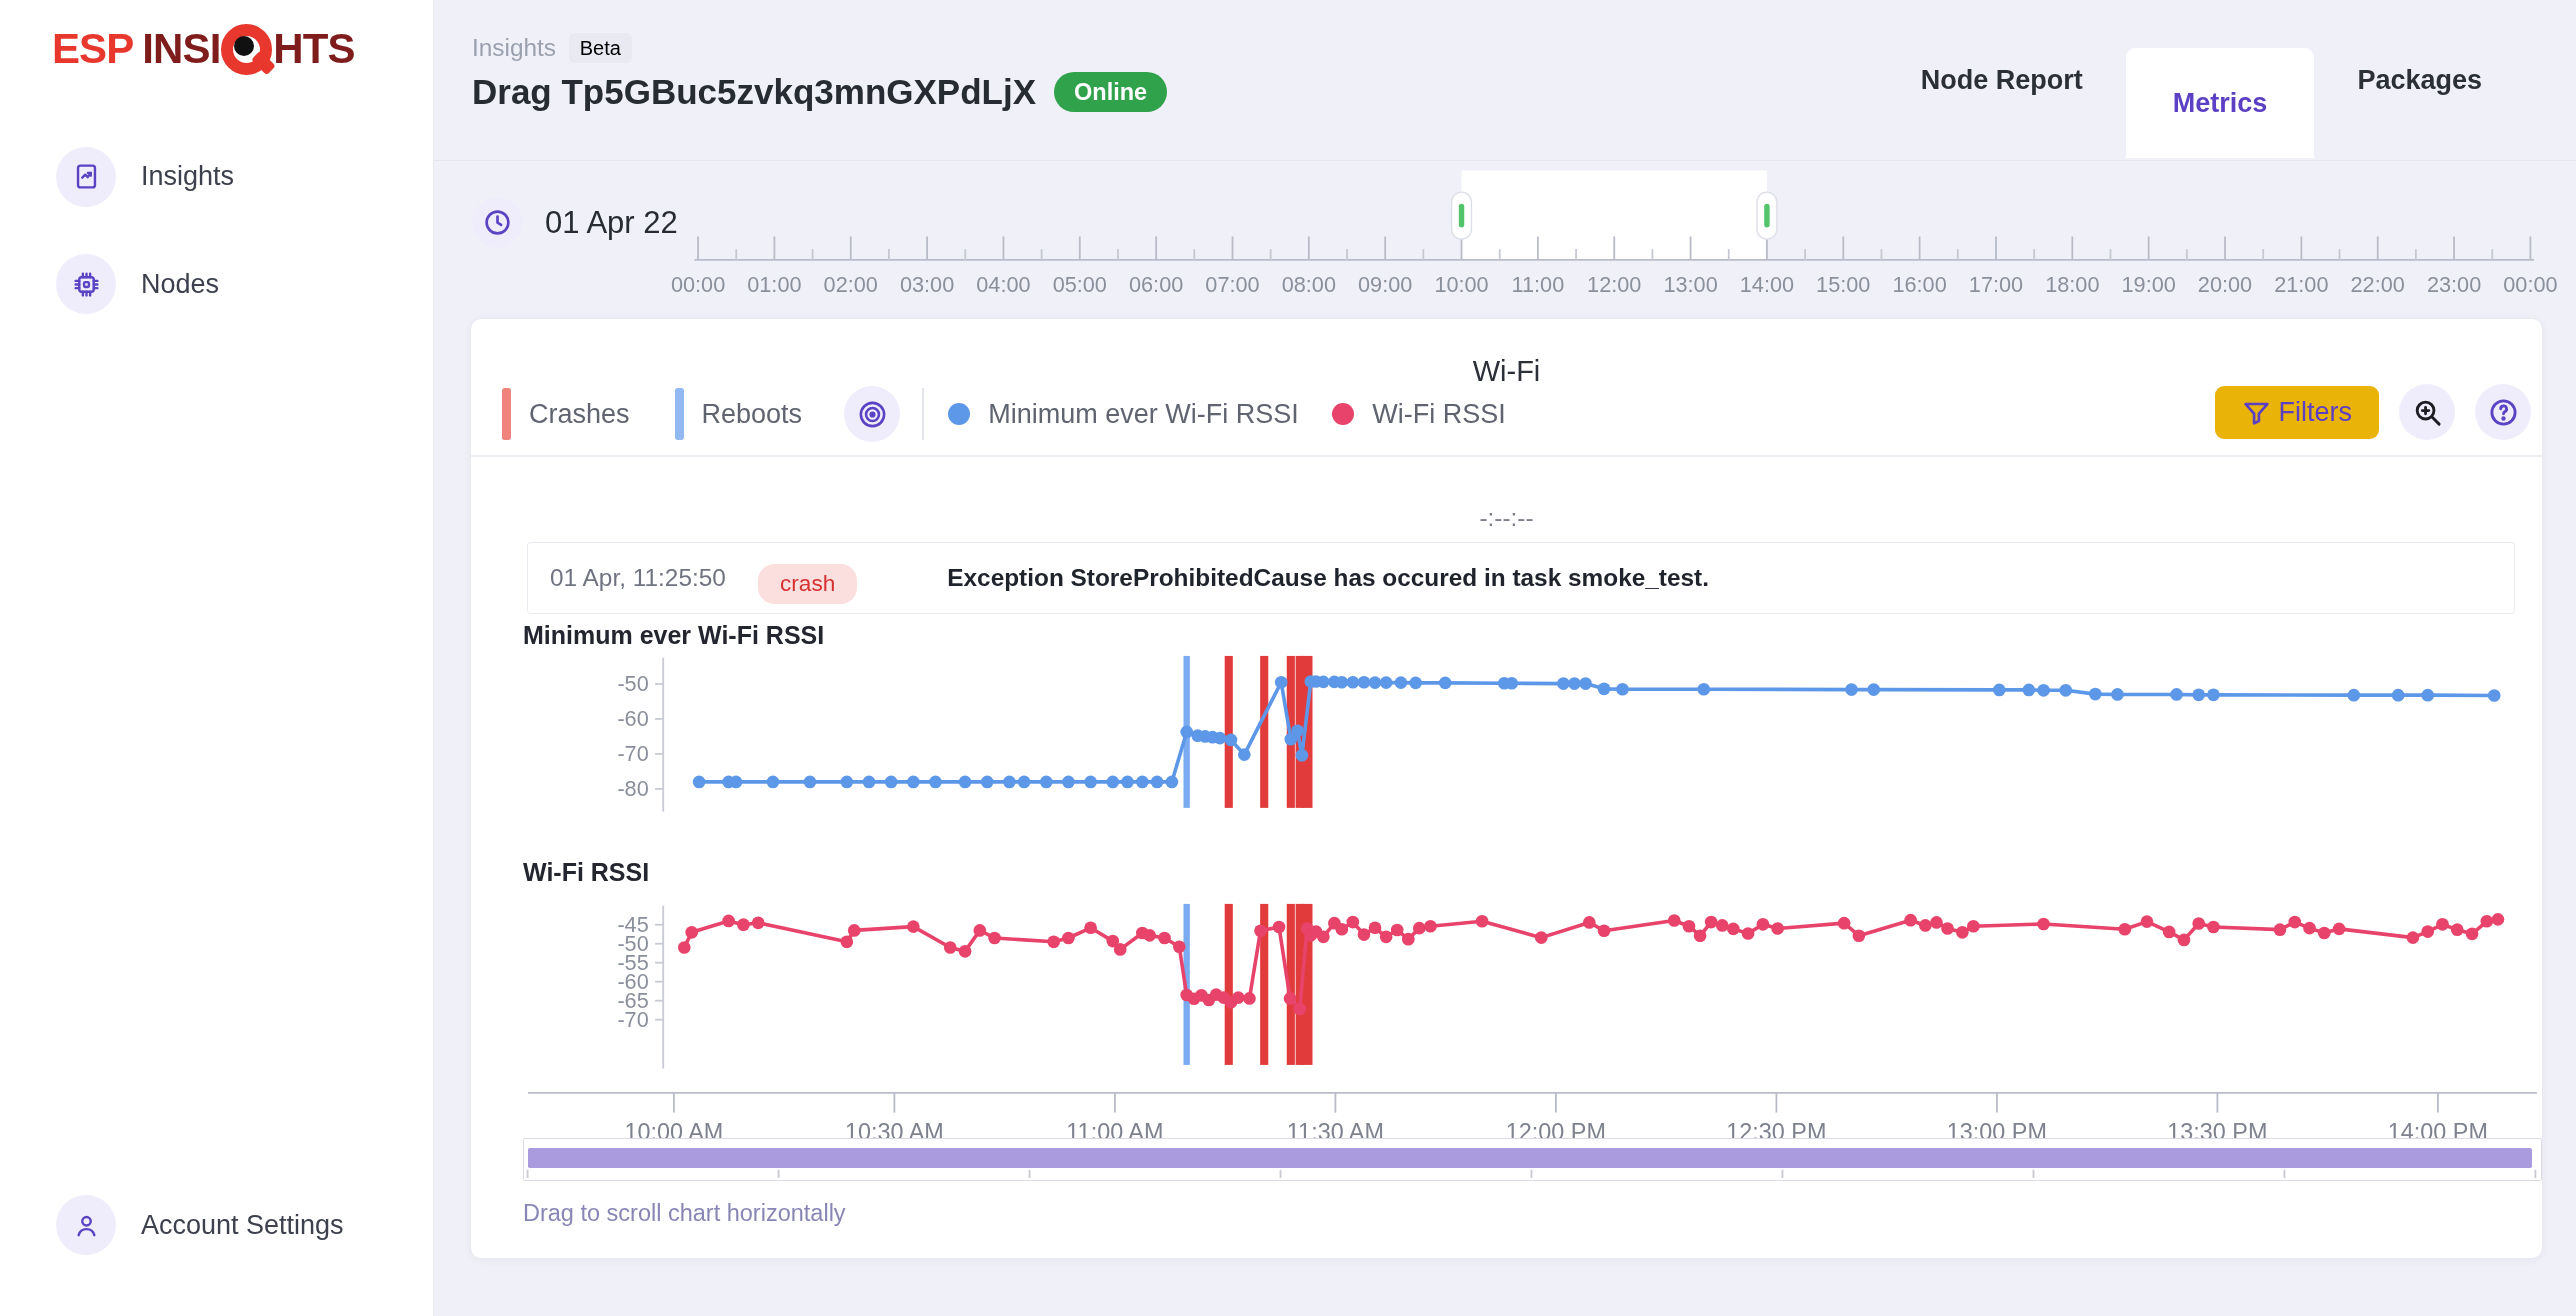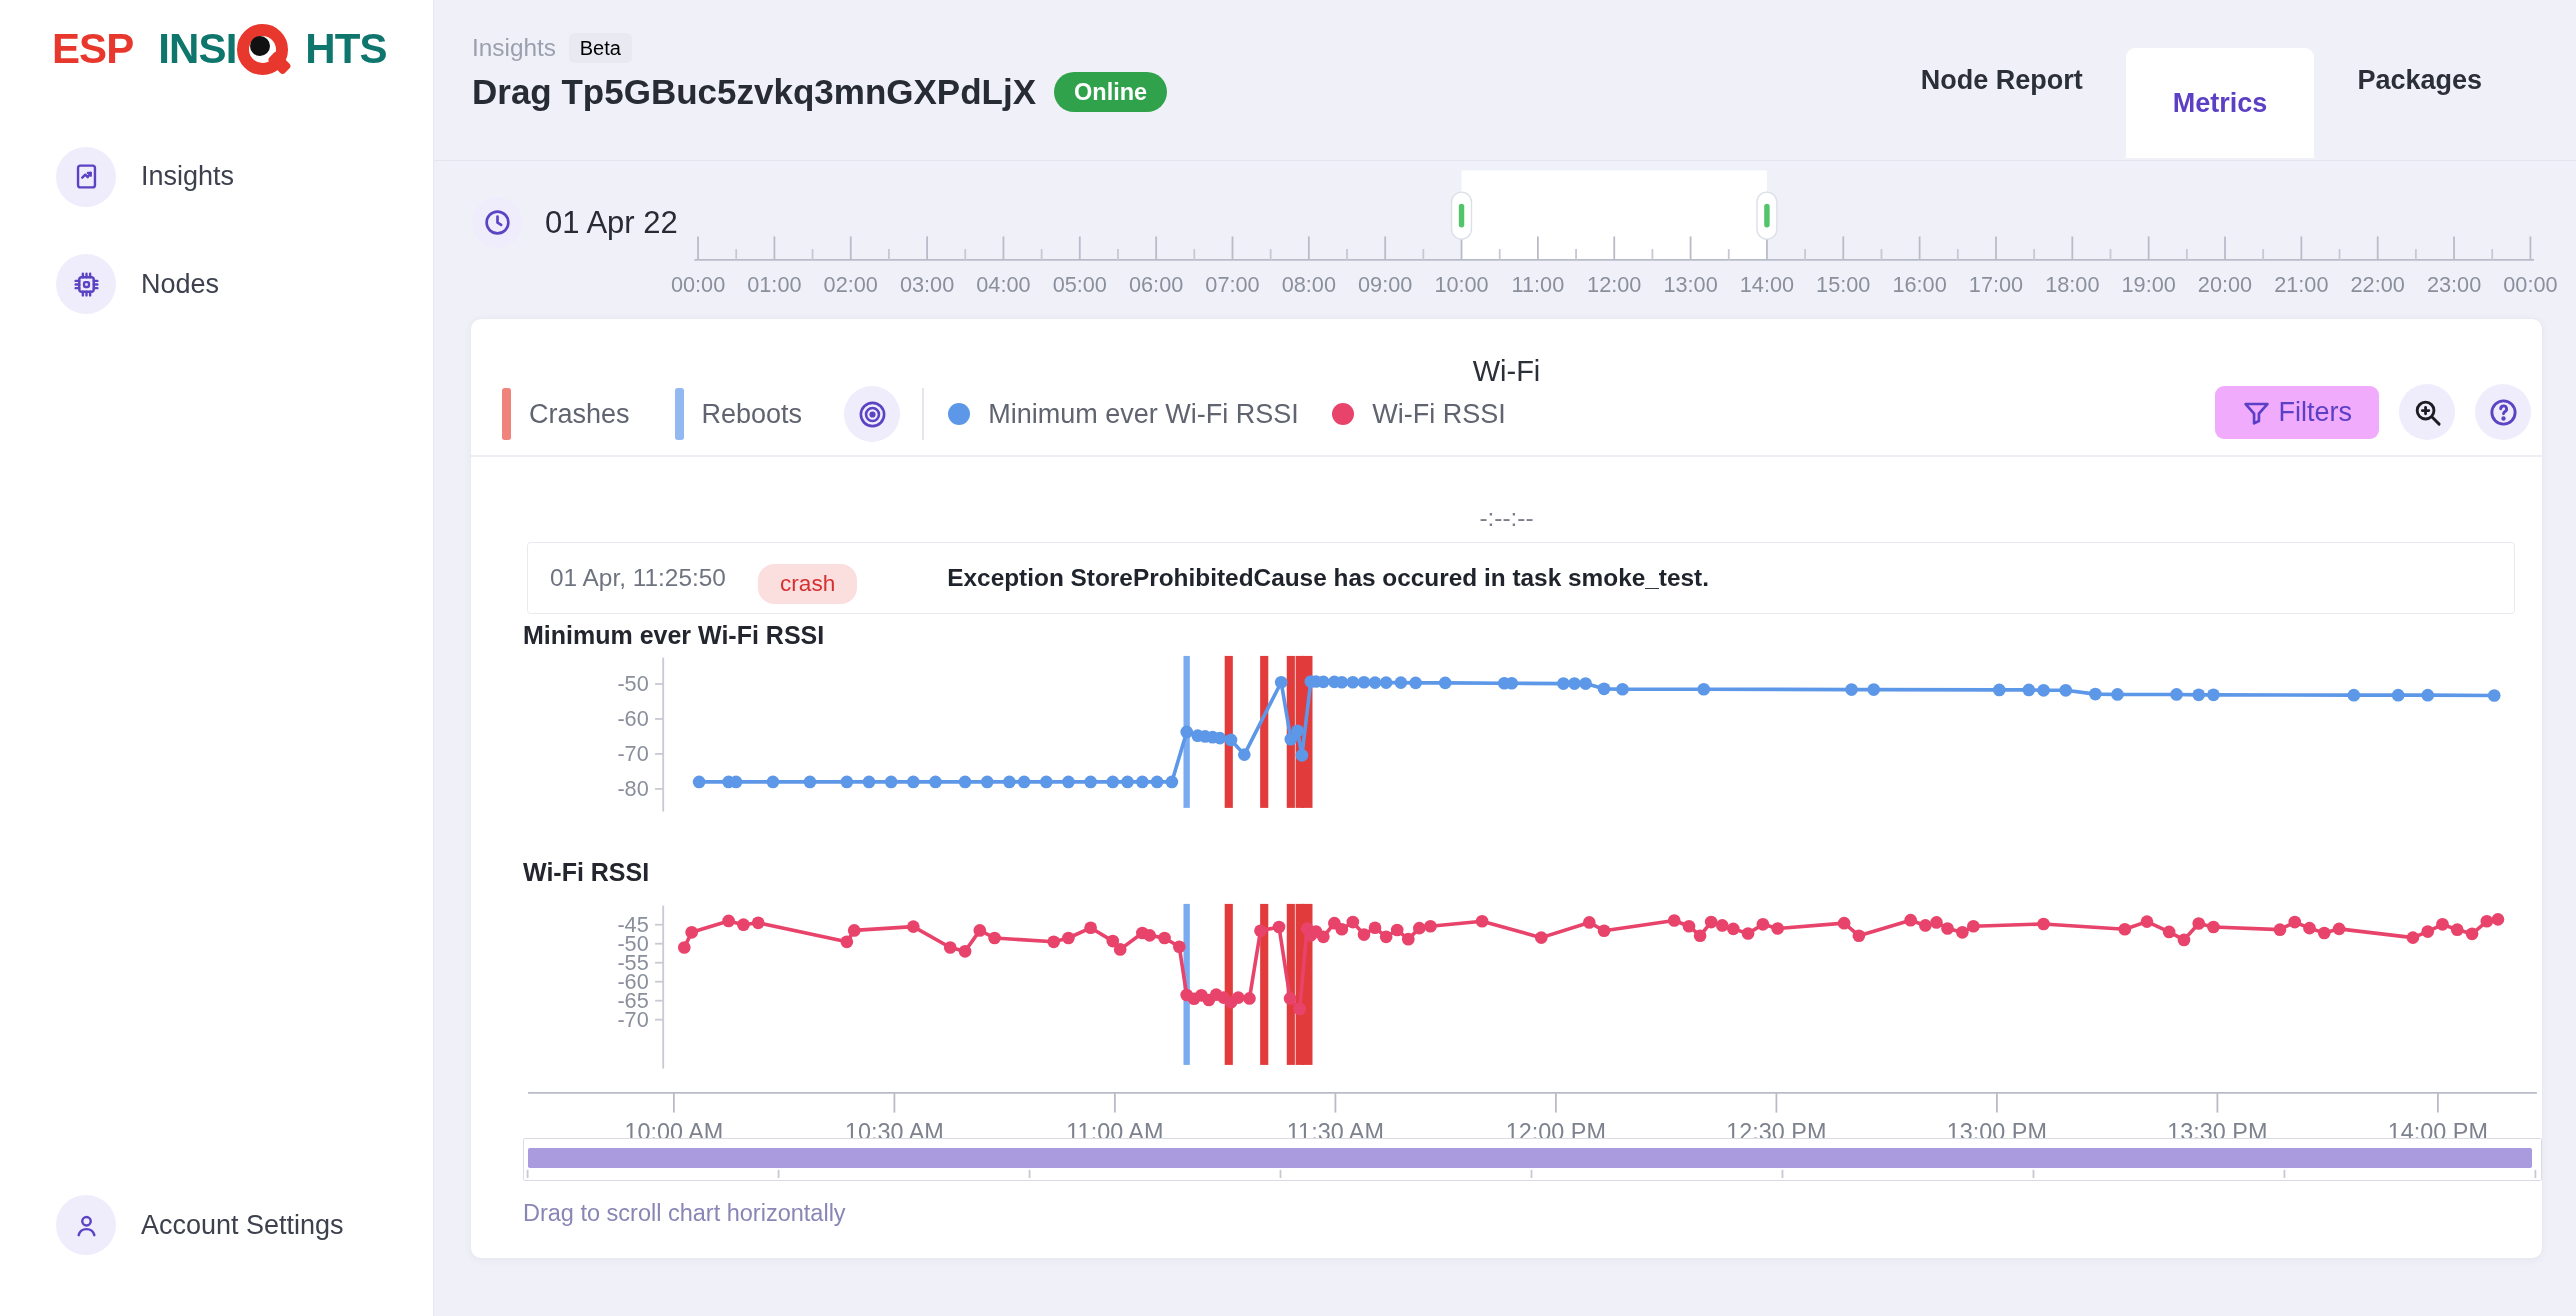--- a/index.html
+++ b/index.html
@@ -4,21 +4,21 @@
 <style>
   * { margin:0; padding:0; box-sizing:border-box; }
   html,body { width:2576px; height:1317px; }
   body { font-family:"Liberation Sans", sans-serif; background:#f0f1f8; overflow:hidden; }
   #root { position:relative; width:2576px; height:1317px; }
 
   
   #sidebar { position:absolute; left:0; top:0; width:434px; height:1317px; background:#fff; border-right:1.8px solid #e7e9f1; }
   .logo { position:absolute; left:52px; top:23.5px; display:flex; align-items:center; font-weight:800; font-size:42px; letter-spacing:-0.9px; }
   .logo .esp { color:#e8372c; margin-right:9px; }
-  .logo .blk { color:#0f766e;margin-left:16px; }
+  .logo .blk { color:#7f1d1d; }
   .logo-o { width:51px; height:51px; border:12.7px solid #e8372c; border-radius:50%; position:relative; display:inline-block; margin:0 0.9px; }
   .logo-o::before { content:""; position:absolute; width:20px; height:20px; background:#111; border-radius:50%; top:0.9px; left:0.9px; }
   .logo-o::after { content:""; position:absolute; width:12.7px; height:22px; background:#e8372c; right:-9px; bottom:-11px; transform:rotate(-45deg); border-radius:3.6px; }
   .menu { position:absolute; left:0; top:134px; width:434px; }
   .menu-item { display:flex; align-items:center; gap:25px; padding:12.7px 0 12.7px 56px; margin-bottom:22px; cursor:pointer; }
   .icon-circle { width:60px; height:60px; border-radius:50%; background:#efedfb; display:flex; align-items:center; justify-content:center; color:#5b43c4; flex:0 0 auto; }
   .icon-circle svg { width:29px; height:29px; }
   .menu-label { font-size:27px; color:#3c414d; }
   .menu-footer { position:absolute; left:0; bottom:27px; width:434px; }
 
@@ -44,21 +44,21 @@
   #card { position:absolute; left:36px; top:318px; width:2073px; height:941px; background:#fff; border:0.9px solid #e9eaf1; border-radius:11px; box-shadow:0 1.8px 7.2px rgba(40,40,80,.05); }
   .card-title { position:absolute; top:36px; left:0; width:100%; text-align:center; font-size:29px; color:#2b2f38; }
   .legend-row { position:absolute; left:31px; top:65px; height:60px; display:flex; align-items:center; }
   .legend-bar { width:9px; height:52px; border-radius:2.7px; }
   .legend-label { font-size:27px; color:#5f6470; margin-left:18px; }
   .legend-gap { width:45px; }
   .legend-divider { width:1.8px; height:52px; background:#e4e6ee; margin:0 22px; }
   .legend-dot { width:22.6px; height:22.6px; border-radius:50%; margin-left:1.8px; }
   .eye-btn { width:56px; height:56px; border-radius:50%; background:#efedfb; display:flex; align-items:center; justify-content:center; color:#5b43c4; margin-left:42px; cursor:pointer; }
   .toolbar { position:absolute; top:65px; right:11px; display:flex; align-items:center; gap:20px; }
-  .filters-btn { display:flex; align-items:center; gap:8px; background:#f0abfc; color:#5b3fc4; font-size:27px; border-radius:9px; padding:11px 27px; cursor:pointer; }
+  .filters-btn { display:flex; align-items:center; gap:8px; background:#eab308; color:#5b3fc4; font-size:27px; border-radius:9px; padding:11px 27px; cursor:pointer; }
   .round-btn { width:56px; height:56px; border-radius:50%; background:#efedfb; display:flex; align-items:center; justify-content:center; cursor:pointer; }
   .card-divider { position:absolute; left:0; top:136px; width:100%; height:1.8px; background:#ededf3; }
   .time-placeholder { position:absolute; top:185px; left:0; width:100%; text-align:center; font-size:24.4px; color:#7a7f8a; }
   .event-row { position:absolute; left:56px; top:223px; width:1988px; height:72px; border:1.8px solid #e9e9f0; border-radius:3.6px; background:#fff; display:flex; align-items:center; }
   .event-time { font-size:24.4px; color:#6f7480; margin-left:22px; width:208px; }
   .crash-badge { background:#fbdede; color:#d63031; font-size:22.6px; border-radius:16.3px; padding:7.2px 22px;margin-top:12px; }
   .event-msg { font-size:24.4px; font-weight:700; color:#1f232b; margin-left:90px; }
   .chart-section-label { position:absolute; left:52px; font-size:25px; font-weight:700; color:#23262e; }
   #blue-chart { position:absolute; left:52px; top:326px; }
   #pink-chart { position:absolute; left:52px; top:574px; }

